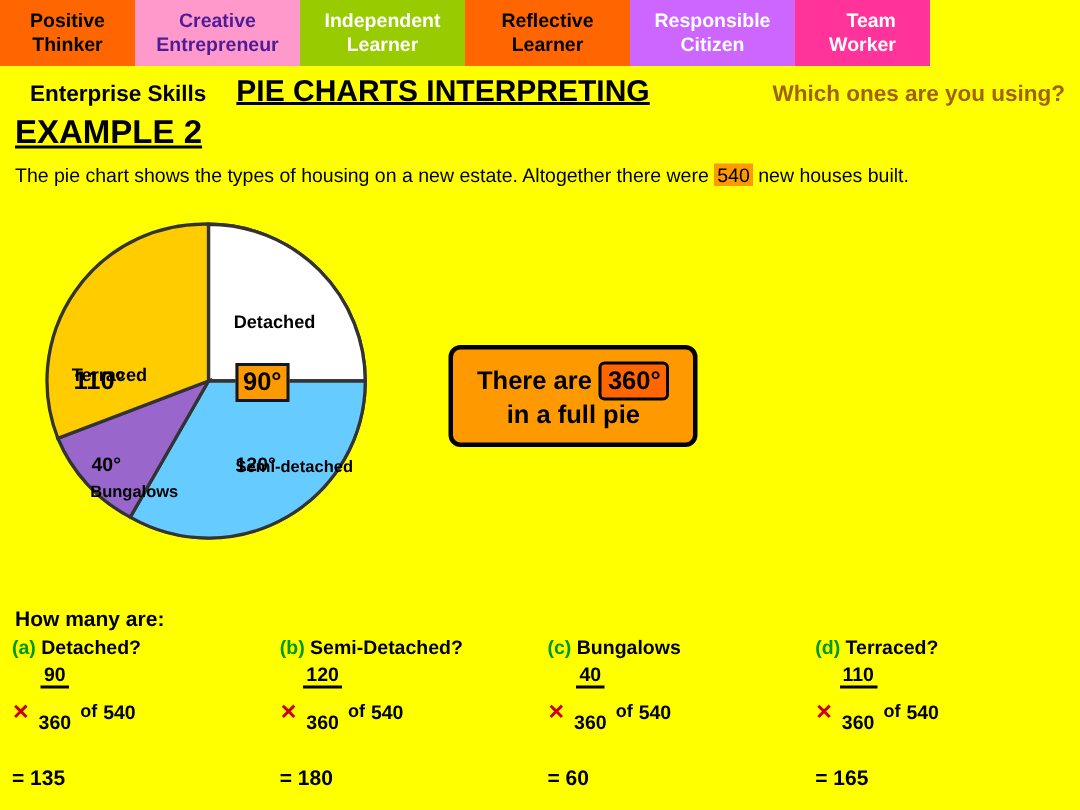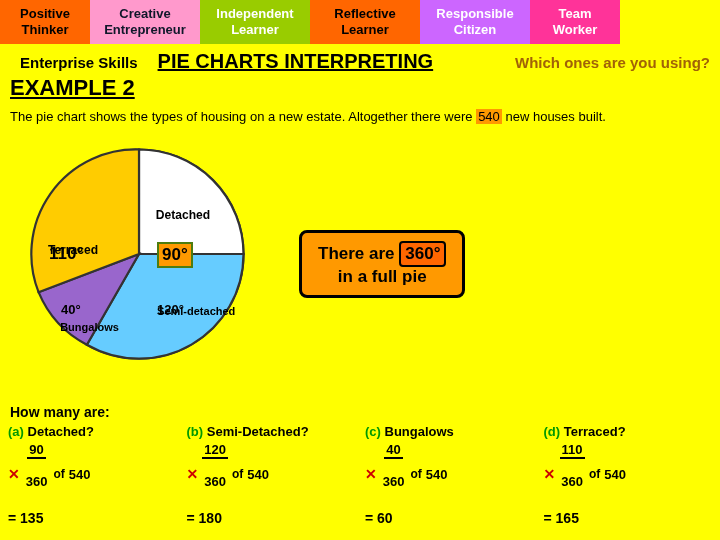--- a/index.html
+++ b/index.html
@@ -22,25 +22,25 @@
       align-items: center;
       justify-content: center;
       text-align: center;
       padding: 4px 8px;
       font-size: 13px;
       font-weight: bold;
       line-height: 1.2;
       cursor: pointer;
     }
     .nav-positive { background: #ff6600; color: #000000; flex: 0 0 90px; }
-    .nav-creative { background: #ff99cc; color: #0f172a; flex: 0 0 110px; }
+    .nav-creative { background: #ff99cc; color: #4c1d95; flex: 0 0 110px; }
     .nav-independent { background: #99cc00; color: white; flex: 0 0 110px; }
     .nav-reflective { background: #ff6600; color: #000000; flex: 0 0 110px; align-items: center; }
     .nav-responsible { background: #cc66ff; color: white; flex: 0 0 110px; }
-    .nav-team { background: #ff3399; color: white; flex: 0 0 90px; }
+    .nav-team { background: #ff3399; color: white; flex: 0 0 90px; text-align: right; }
 
     
     .title-bar {
       background: #ffff00;
       padding: 6px 10px 2px 20px;
       display: flex;
       align-items: baseline;
       gap: 20px;
     }
     .title-enterprise {
@@ -230,21 +230,21 @@
       <text x="140" y="68" font-size="11" font-weight="bold" fill="#000" text-anchor="middle">Detached</text>
       <text x="152" y="155" font-size="10" font-weight="bold" fill="#000" text-anchor="middle">Semi-detached</text>
       <text x="55" y="170" font-size="10" font-weight="bold" fill="#000" text-anchor="middle">Bungalows</text>
       <text x="40" y="100" font-size="11" font-weight="bold" fill="#000" text-anchor="middle">Terraced</text>
     </svg>
 
     <div style="position:absolute; left:40px; top:110px; font-size:17px; font-weight:bold; color:#000;">
       <span>110°</span>
     </div>
 
-    <div style="position:absolute; left:148px; top:108px; font-size:17px; font-weight:bold; color:#000; background:#ff9900; border:2px solid #4d7c0f; padding:1px 3px;">
+    <div style="position:absolute; left:148px; top:108px; font-size:17px; font-weight:bold; color:#000; background:#ff9900; border:2px solid #0f172a; padding:1px 3px;">
       <span>90°</span>
     </div>
 
     <div style="position:absolute; left:52px; top:168px; font-size:13px; font-weight:bold; color:#000;">
       <span>40°</span>
     </div>
 
     <div style="position:absolute; left:148px; top:168px; font-size:13px; font-weight:bold; color:#000;">
       <span>120°</span>
     </div>

